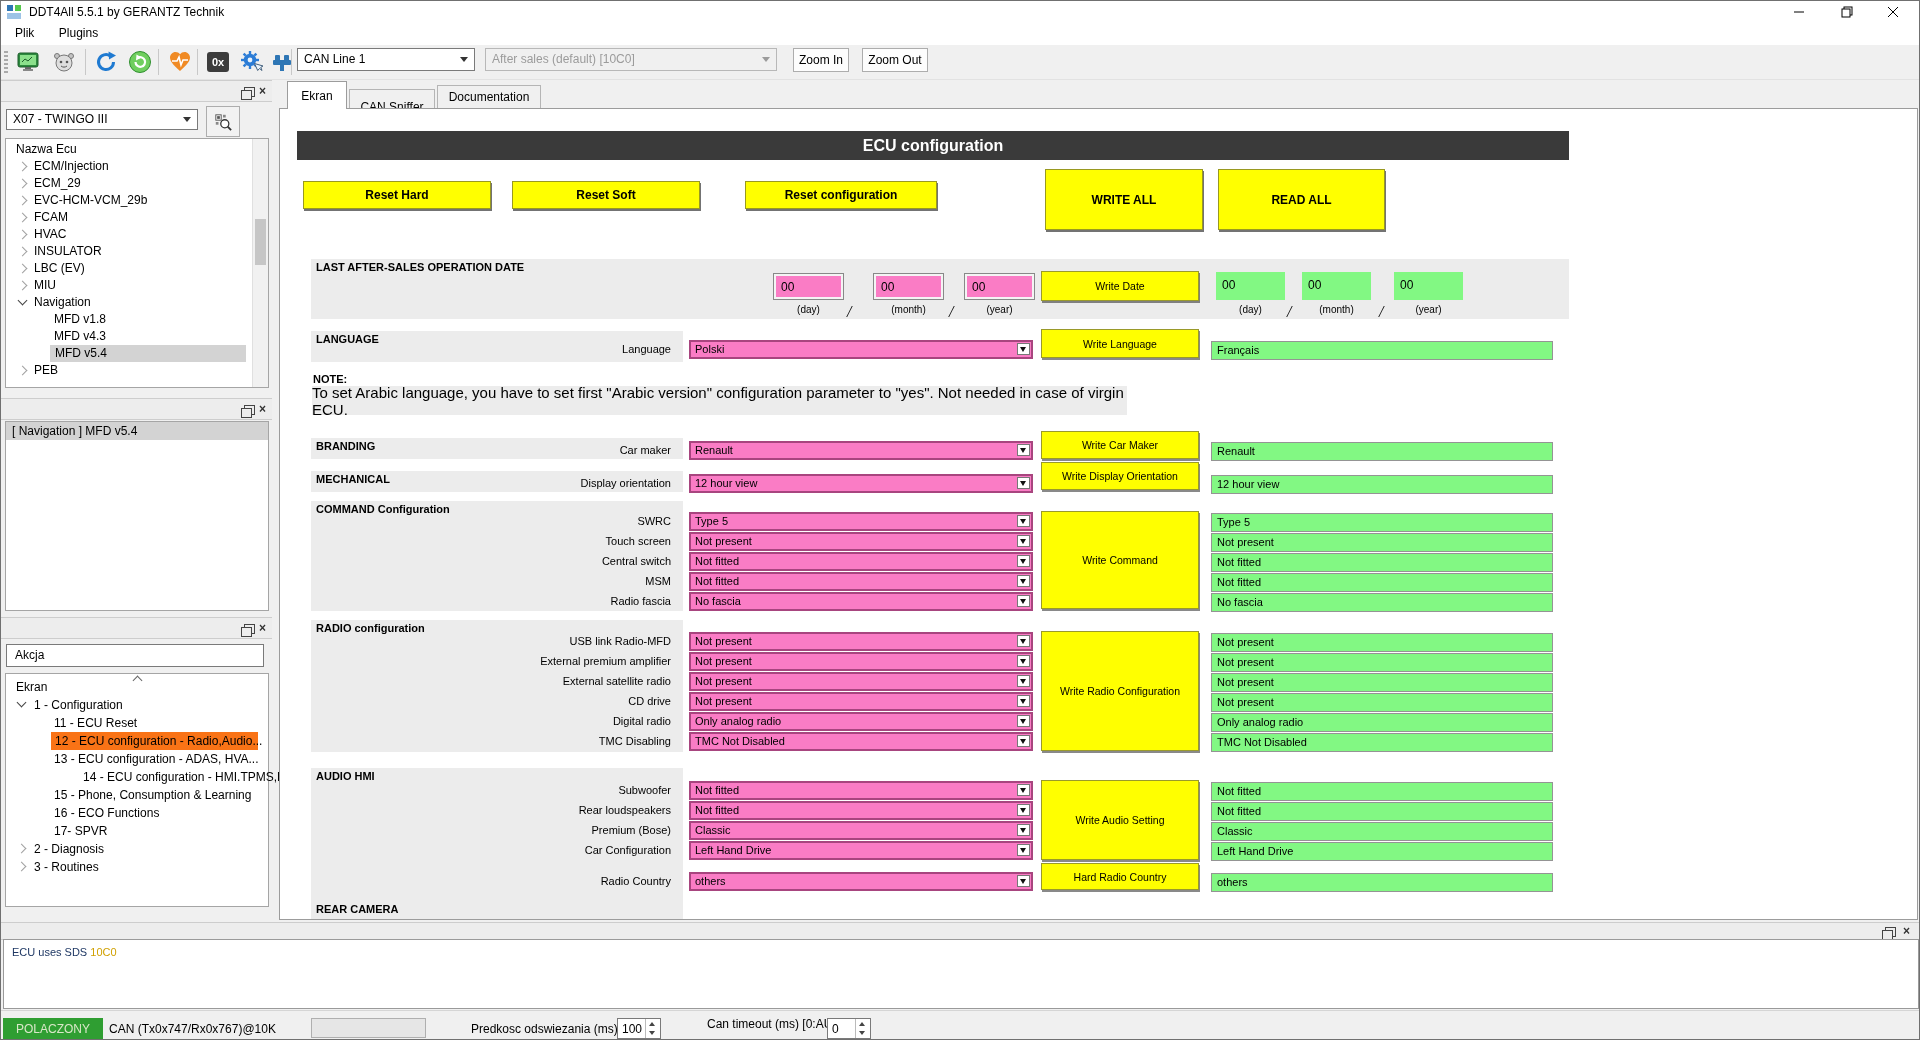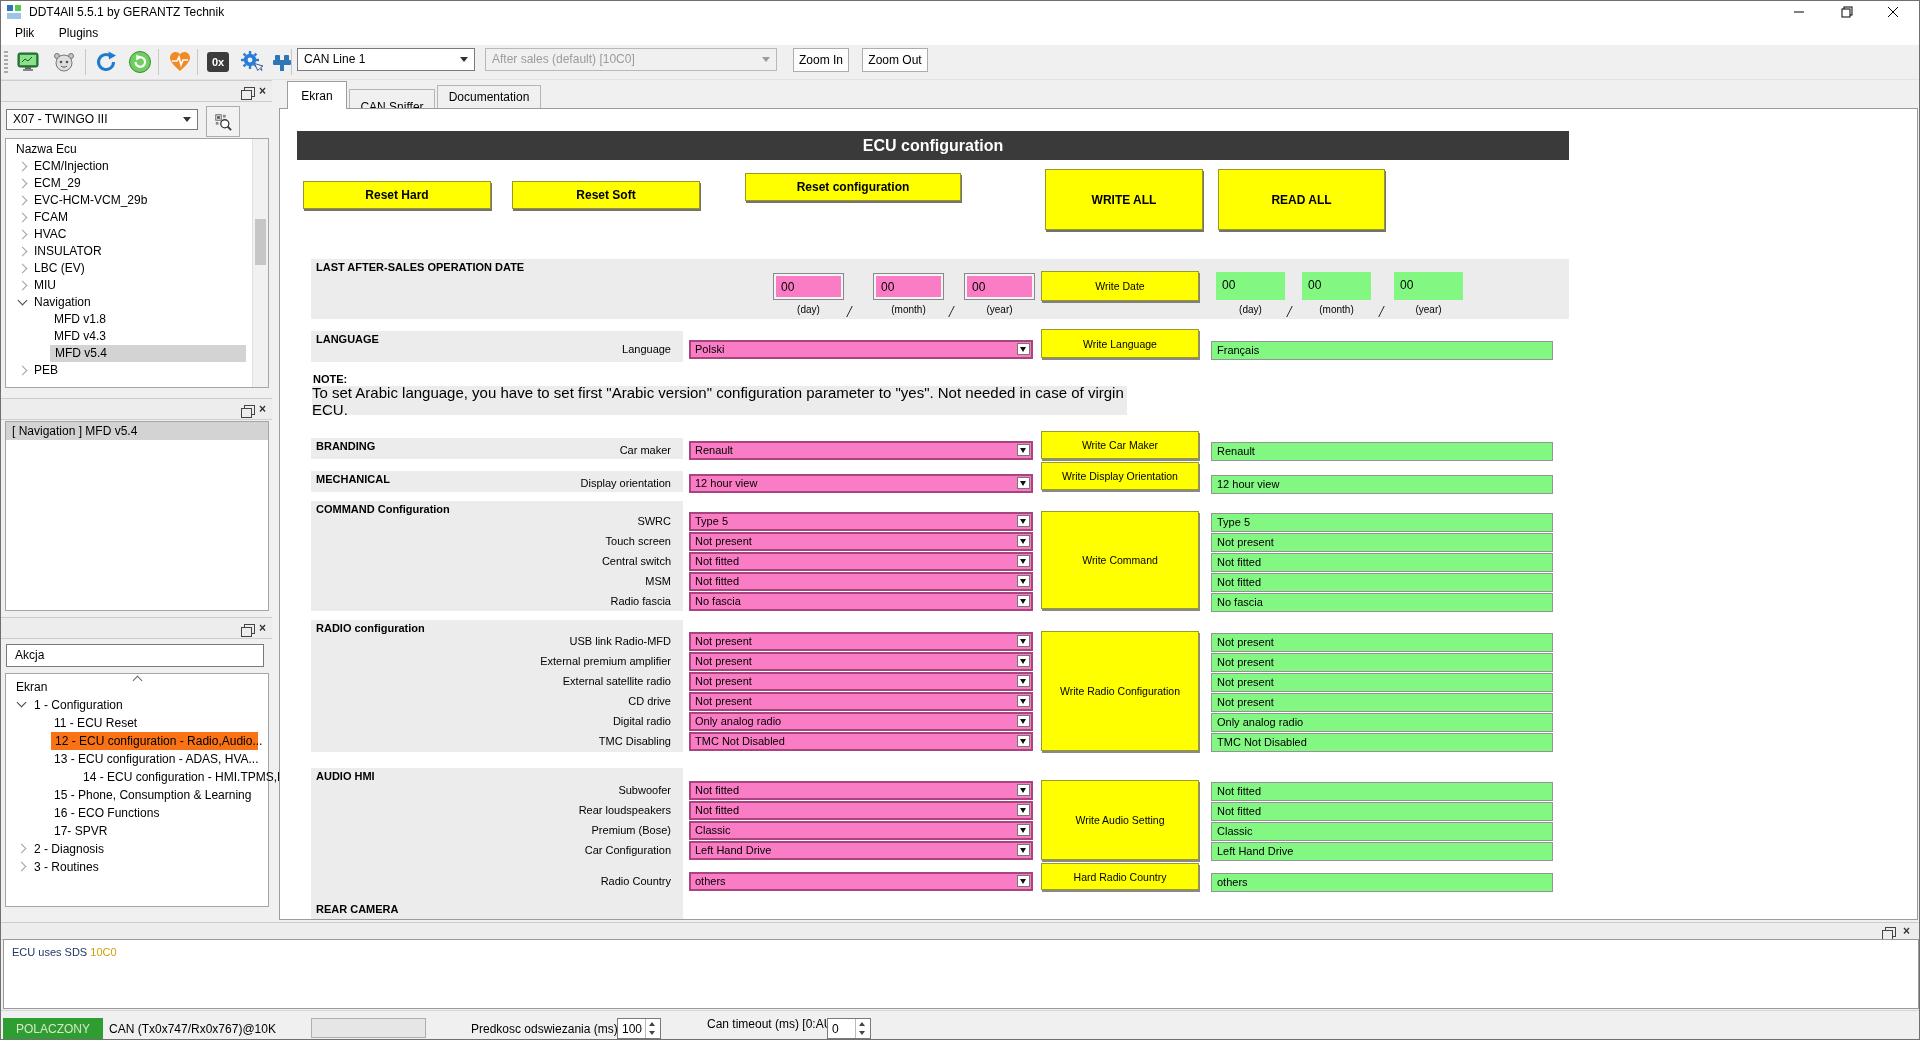--- a/index.html
+++ b/index.html
@@ -353,21 +353,21 @@
 
   <div class="abs tab active" style="left:286px;top:80px;width:60px;height:28px;">Ekran</div>
   <div class="abs tab idle" style="left:348px;top:72px;width:86px;height:36px;margin-top:16px;">CAN Sniffer</div>
   <div class="abs tab idle" style="left:436px;top:84px;width:104px;height:24px;">Documentation</div>
   <div class="abs pane-frame" style="left:278px;top:107px;width:1639px;height:812px;"></div>
 
   <div class="abs" id="screen-area">
     <div class="abs ecu-bar">ECU configuration</div>
     <div class="abs ybtn" style="left:23px;top:72px;width:188px;height:28px;">Reset Hard</div>
     <div class="abs ybtn" style="left:232px;top:72px;width:188px;height:28px;">Reset Soft</div>
-    <div class="abs ybtn" style="left:465px;top:64px;width:216px;height:28px;">Reset configuration</div>
+    <div class="abs ybtn" style="left:465px;top:72px;width:192px;height:28px;">Reset configuration</div>
     <div class="abs ybtn" style="left:765px;top:60px;width:158px;height:61px;">WRITE ALL</div>
     <div class="abs ybtn" style="left:938px;top:60px;width:167px;height:61px;">READ ALL</div>
 
     <div class="abs" id="date-section" style="left:31px;top:150px;width:1258px;height:62px;">
         <div class="band" style="width: 1258px; height: 60px;"></div>
         <div class="stitle">LAST AFTER-SALES OPERATION DATE</div>
         <div class="din" style="left: 462px; top: 14px;">00</div>
         <div class="unit" style="left: 462px; top: 45px;">(day)</div>
         <div class="din" style="left: 562px; top: 14px;">00</div>
         <div class="unit" style="left: 562px; top: 45px;">(month)</div>

